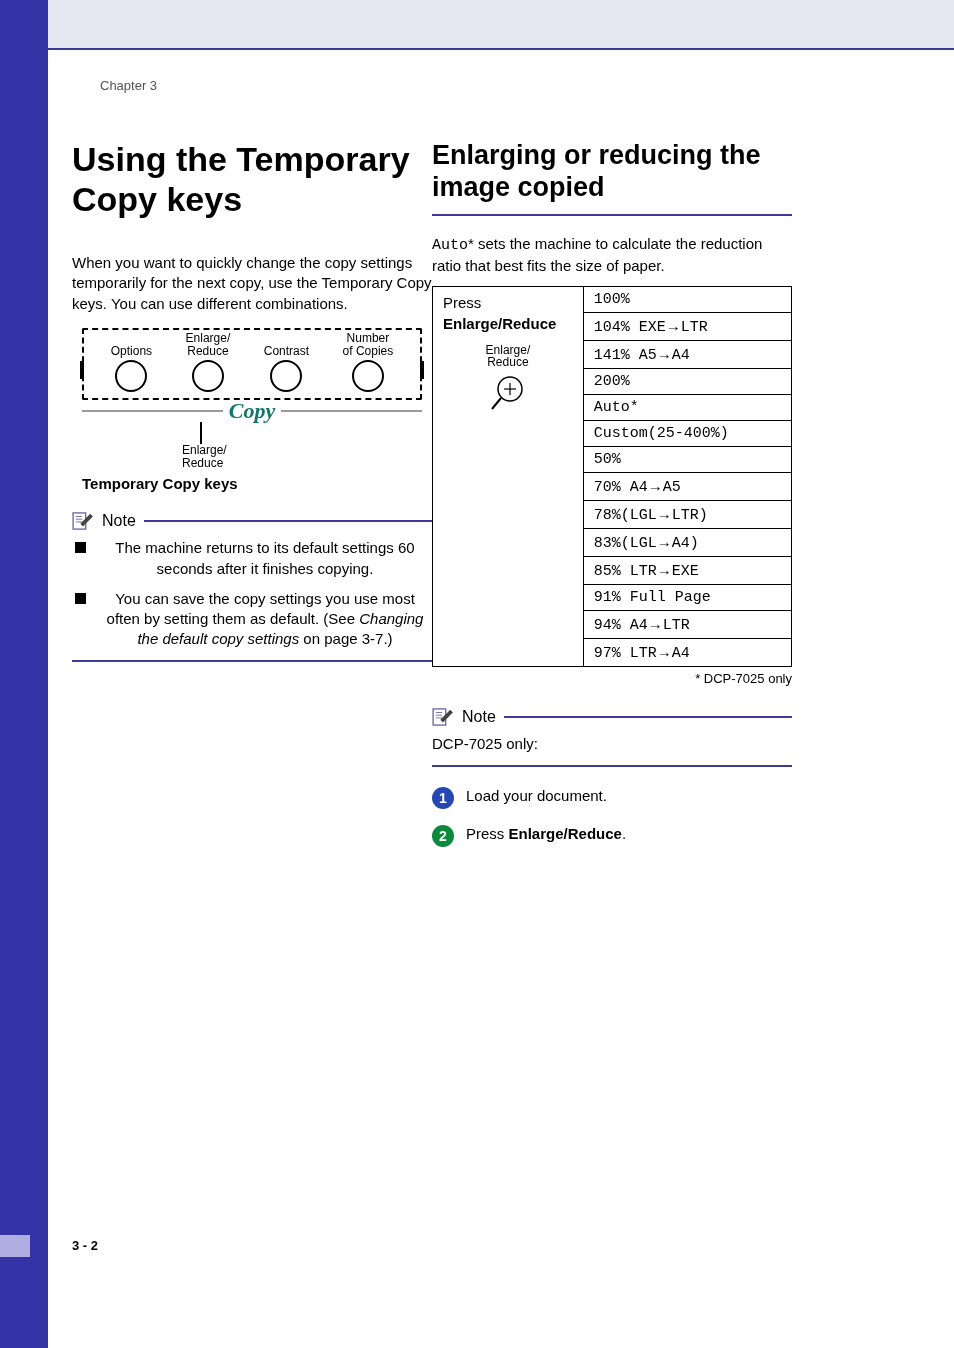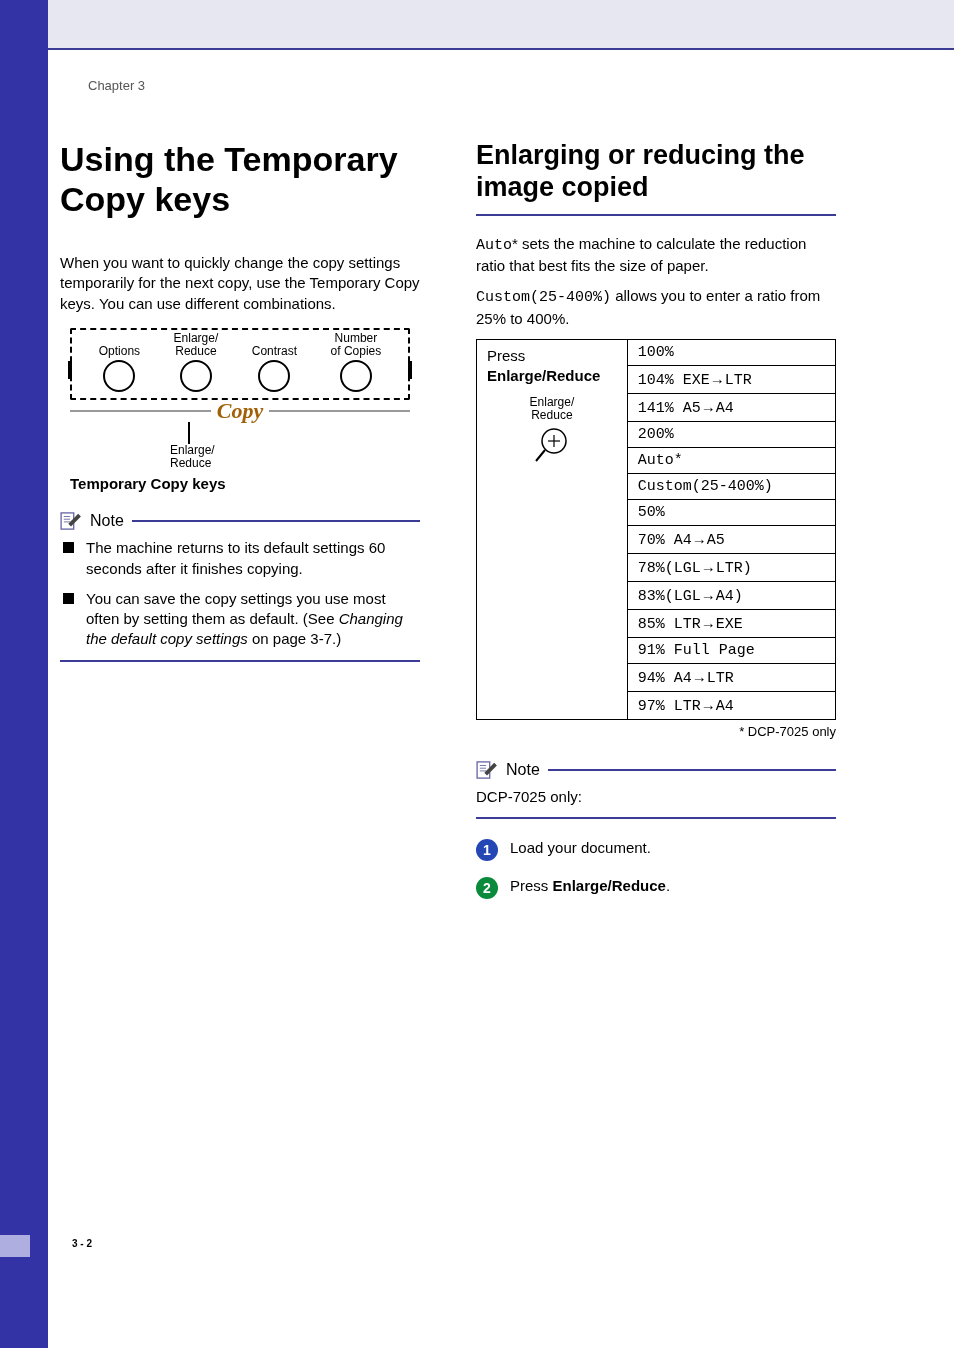--- a/index.html
+++ b/index.html
@@ -32,32 +32,31 @@
   }
   .left-band-short {
     position: absolute;
     left: 0; top: 1235px;
     width: 30px;
     height: 22px;
     background: #aeaee0;
   }
   .content {
     position: absolute;
-    left: 60px;
+    left: 72px;
     top: 78px;
     width: 820px;
   }
   .chapter-label {
     font-size: 13px;
     color: #555;
     margin: 0 0 46px 28px;
   }
   .columns {
     display: flex;
-    gap: 56px;
   }
   .col { width: 360px; }
   h1 {
     font-size: 34px;
     font-weight: bold;
     line-height: 1.18;
     margin-bottom: 34px;
   }
   h2 {
     font-size: 27px;
@@ -100,38 +99,38 @@
   .leftmark { left: -4px; }
   .rightmark { right: -4px; }
   .copy-line {
     display: flex; align-items: center;
     margin-top: -2px;
   }
   .copy-line .hr { flex: 1; height: 2px; background: #999; }
   .copy-line .txt {
     font-family: "Times New Roman", serif;
     font-style: italic; font-weight: bold;
-    color: #a16207; font-size: 22px;
+    color: #0f766e; font-size: 22px;
     padding: 0 6px;
     text-align: center;
   }
   .connector-wrap { text-align: center; margin-top: -2px; }
   .connector { display: block; height: 22px; width: 2px; background: #000; margin: 0 auto 0 118px; }
   .er-label { font-size: 12px; line-height: 1.05; text-align: left; margin-left: 100px; }
   .diagram-caption { text-align: left; font-weight: bold; font-size: 15px; margin-top: 6px; margin-bottom: 20px; }
   .note-head {
     display: flex; align-items: center; gap: 8px;
     margin-top: 18px; margin-bottom: 8px;
   }
   .note-head .rule { flex: 1; height: 2px; background: #3c3c96; }
   .note-label { font-weight: normal; font-size: 16px; }
   .pencil-icon {
     width: 22px; height: 18px;
   }
-  ul.square { list-style: none; padding: 0; }
+  ul.square { list-style: none; padding: 0; text-align: center; }
   ul.square li { position: relative; padding-left: 26px; font-size: 15px; line-height: 1.35; margin-bottom: 10px; }
   ul.square li::before {
     content: ""; position: absolute; left: 3px; top: 4px;
     width: 11px; height: 11px; background: #000;
   }
   .note-end-rule { height: 2px; background: #3c3c96; margin-top: 10px; margin-bottom: 18px; }
   .italic { font-style: italic; }
 
   
   table.ratios {
@@ -161,21 +160,21 @@
     width: 22px; height: 22px; border-radius: 50%;
     background: #2547b5; color: #fff;
     display: flex; align-items: center; justify-content: center;
     font-weight: bold; font-size: 14px; flex: 0 0 22px;
   }
   .step.green .step-bullet { background: #0a8a3a; }
   .page-num {
     position: absolute;
     left: 72px;
     top: 1238px;
-    font-size: 10px;
+    font-size: 13px;
     font-weight: bold;
   }
 </style>
 </head>
 <body>
 
 <div class="top-band"></div>
 <div class="top-band-rule"></div>
 <div class="left-band"></div>
 <div class="left-band-short"></div>
@@ -240,21 +239,20 @@
         <li>The machine returns to its default settings 60 seconds after it finishes copying.</li>
         <li>You can save the copy settings you use most often by setting them as default. (See <span class="italic">Changing the default copy settings</span> on page 3-7.)</li>
       </ul>
       <div class="note-end-rule"></div>
     </div>
 
     <div class="col">
       <h2>Enlarging or reducing the image copied</h2>
       <div class="h2-rule"></div>
       <p><code>Auto</code><span>* sets the machine to calculate the reduction ratio that best fits the size of paper.</span></p>
-      <p><code>Custom(25-400%)</code><span> allows you to enter a ratio from 25% to 400%.</span></p>
 
       <table class="ratios">
         <tbody>
             <tr>
           <td class="leftcell" rowspan="14" style="width:42%">
             <div class="hdr">
               <span>Press</span><br>
               <b>Enlarge/Reduce</b>
             </div>
             <div class="enlarge-graphic">

